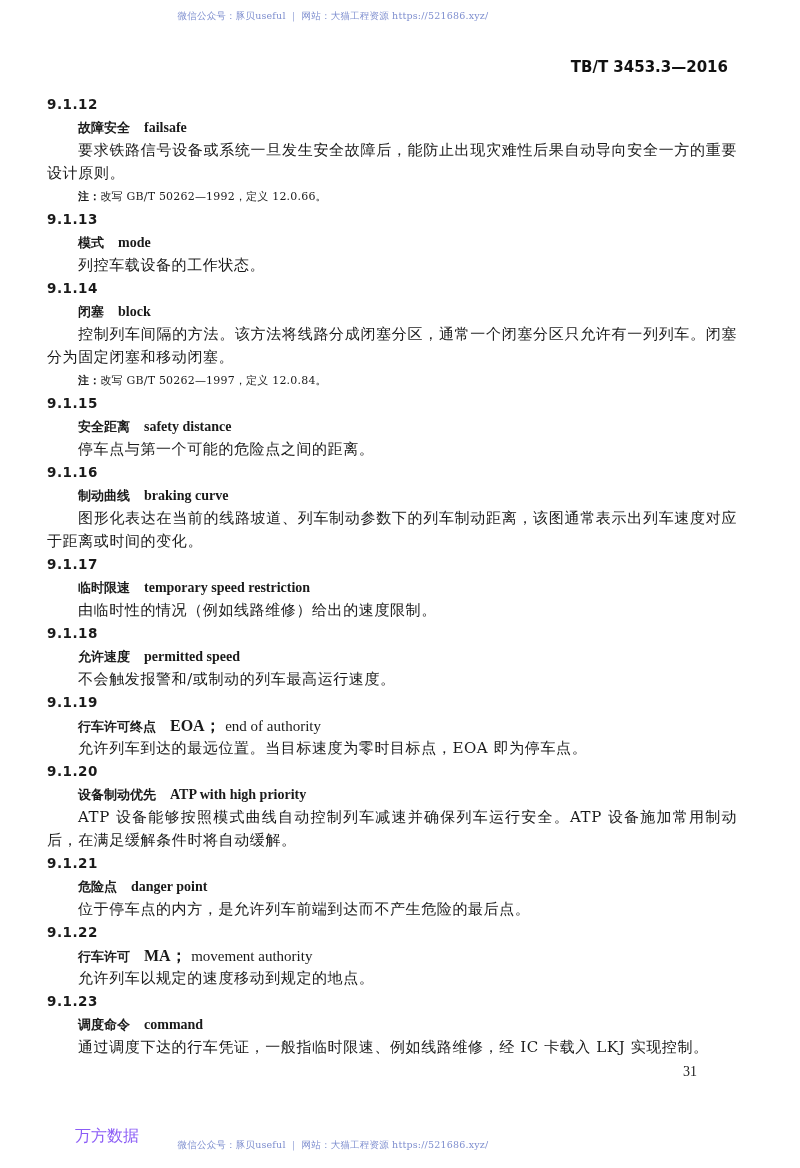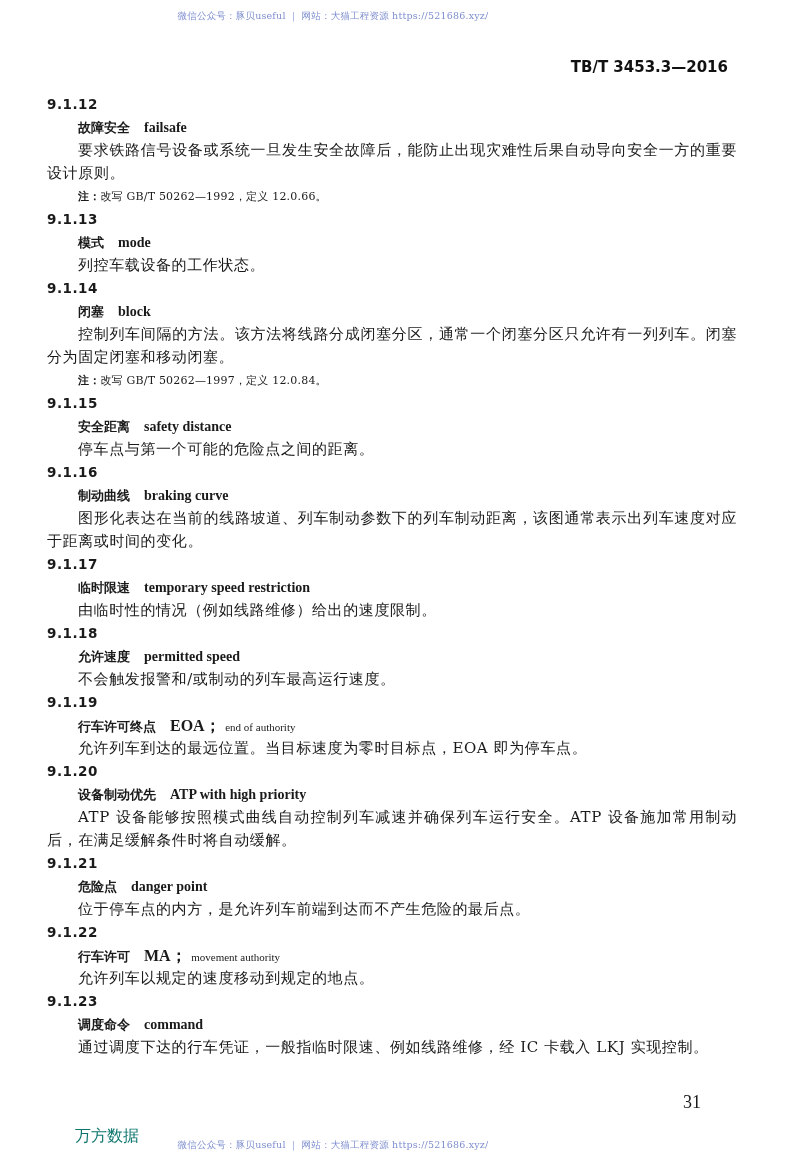--- a/index.html
+++ b/index.html
@@ -10,27 +10,27 @@
   .wm-top { top:10px; }
   .wm-bottom { top:1139px; left:0; }
   .std-code { position:absolute; right:72px; top:58px; font-family:"DejaVu Sans","Liberation Sans",sans-serif;
               font-weight:bold; font-size:15px; color:#111; }
   .content { position:absolute; left:47px; top:93px; width:690px; }
   .num { font-family:"DejaVu Sans","Liberation Sans",sans-serif; font-weight:bold; font-size:13.5px;
          height:23px; line-height:23px; letter-spacing:0.5px; }
   .term { padding-left:31px; height:23px; line-height:23px; font-size:13px; font-weight:bold; }
   .term .en { margin-left:14px; font-family:"Liberation Serif",serif; font-size:14px; }
   .term .en-abbr { margin-left:14px; font-family:"Liberation Serif",serif; font-size:16px; font-weight:bold; }
-  .term .en-full { font-family:"Liberation Serif",serif; font-size:11px; font-weight:normal;margin-top:32px; }
+  .term .en-full { font-family:"Liberation Serif",serif; font-size:15px; font-weight:normal;margin-top:32px; }
   .def { text-indent:31px; font-size:15px; line-height:23px; text-align:justify; letter-spacing:0.6px; }
   .note { padding-left:31px; font-size:11px; line-height:23px; height:23px; letter-spacing:0.2px; }
   .note .lbl { font-weight:bold; }
-  .page-num { position:absolute; left:683px; top:1064px; font-family:"Liberation Serif",serif; font-size:18px;margin-top:28px; }
+  .page-num { position:absolute; left:683px; top:1064px; font-family:"Liberation Serif",serif; font-size:14px; }
   .wanfang { position:absolute; left:75px; top:1126px; font-family:Liberation Sans, sans-serif;
-             font-size:16px; color:#0f766e; }
+             font-size:16px; color:#8b5cf6; }
 </style>
 </head>
 <body>
 
 <div class="watermark wm-top">微信公众号：豚贝useful ｜ 网站：大猫工程资源 https://521686.xyz/</div>
 <div class="std-code">TB/T 3453.3—2016</div>
 
 <div class="content">
 
   <div>

